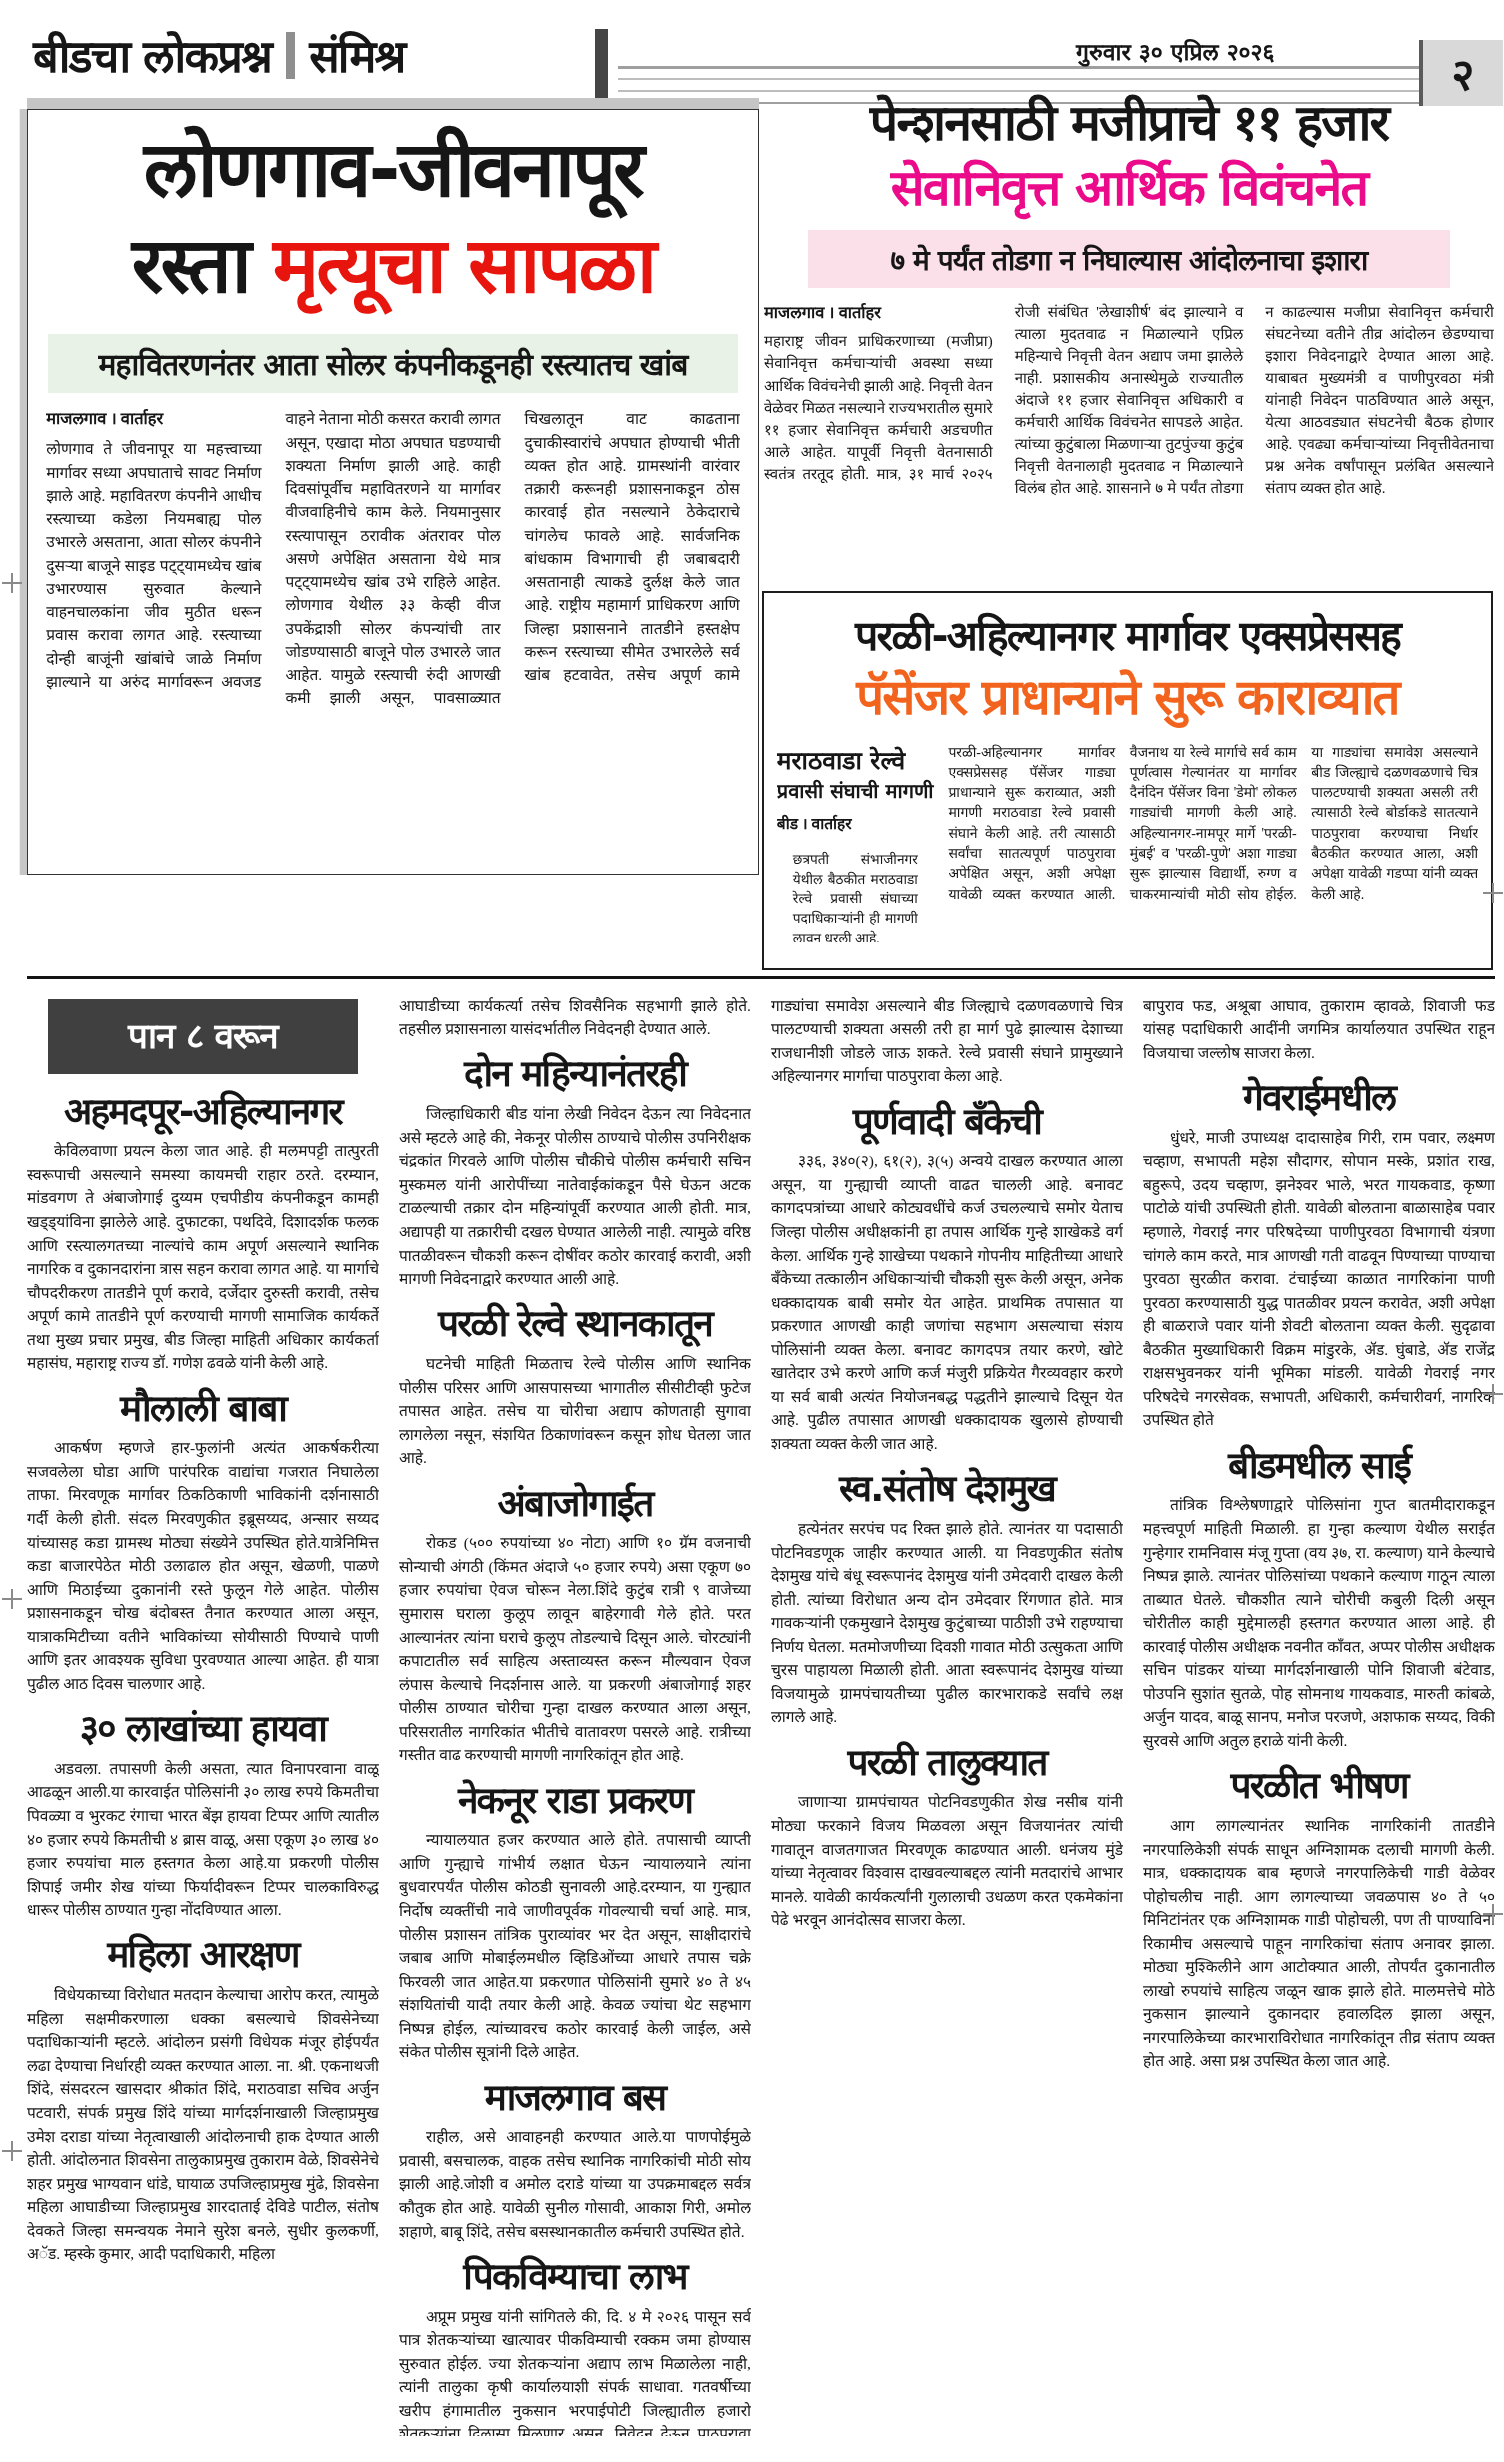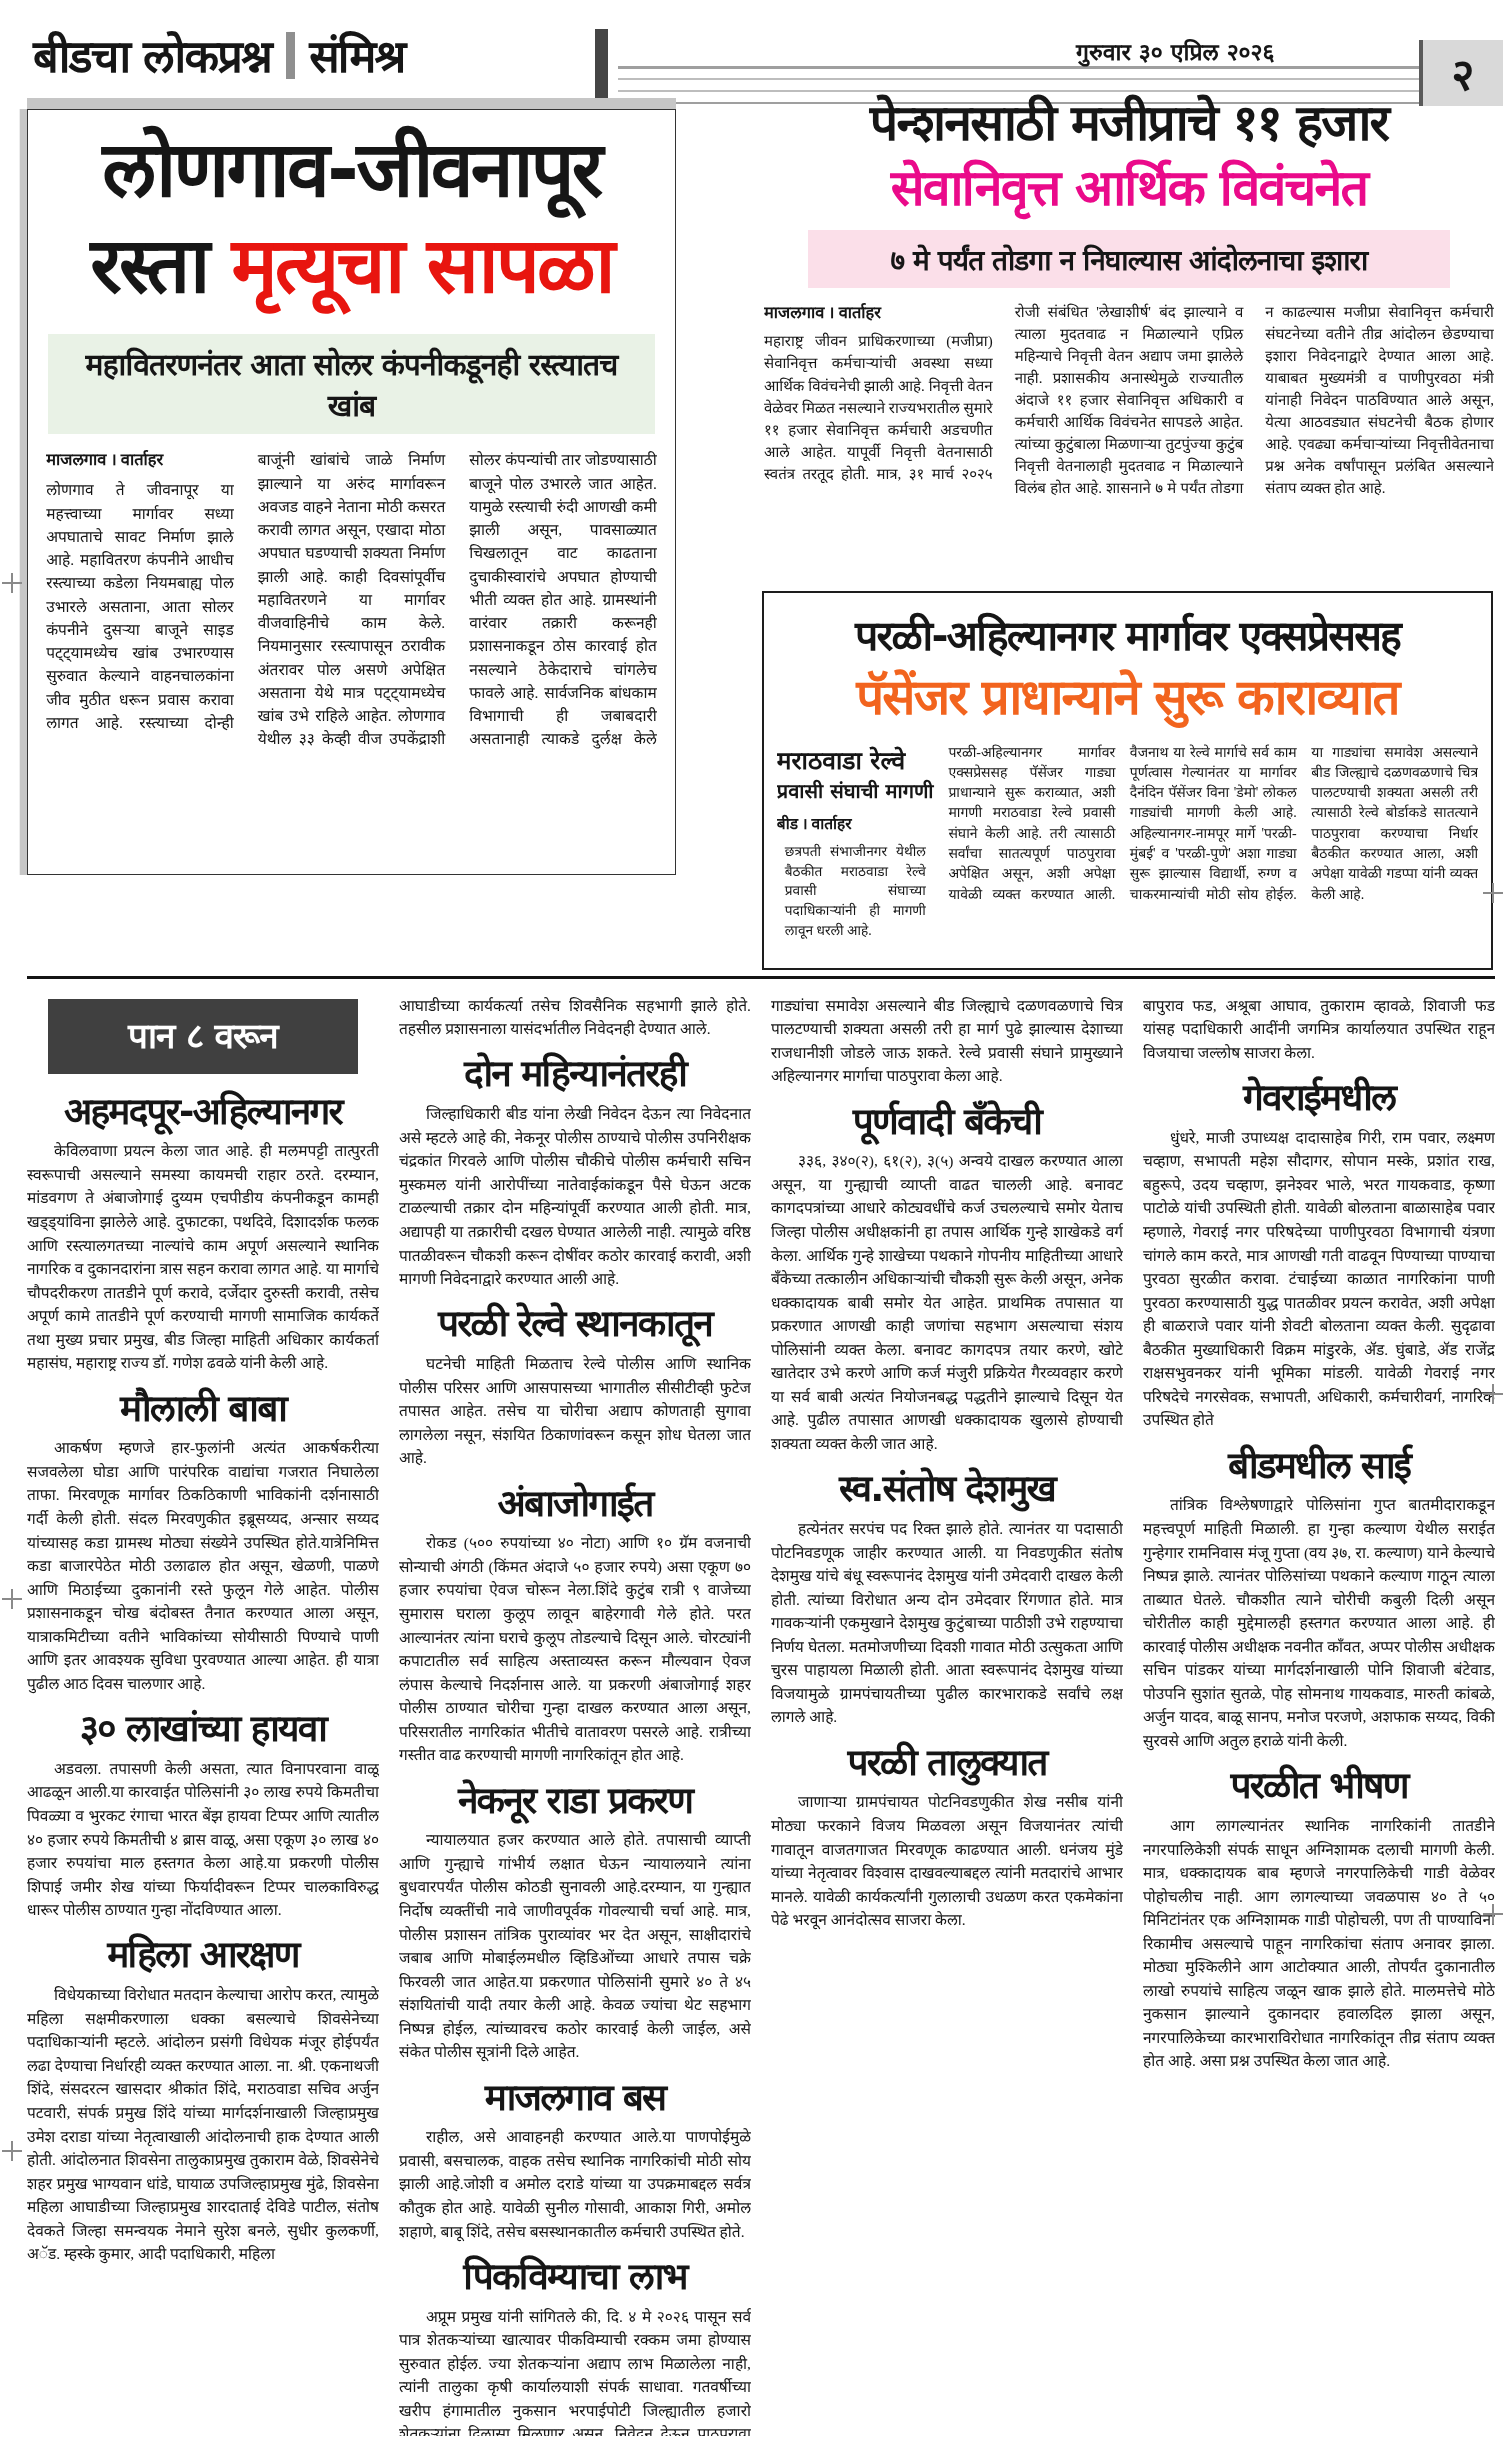--- a/index.html
+++ b/index.html
@@ -13,21 +13,21 @@
                  margin:0 14.6px -7.3px 14.6px;}
   .head-bar{position:absolute;left:595px;top:29px;width:12.8px;height:69px;background:#454545;}
   .hline{position:absolute;background:#9f9f9f;}
   .date{position:absolute;left:1076px;top:35px;font-size:23px;font-weight:700;
         font-family:"DejaVu Sans",sans-serif;}
   .page-num-box{position:absolute;left:1419px;top:40px;width:80px;height:66px;background:#d9d9d9;
         border-left:4.6px solid #5a5a5a;display:flex;align-items:center;justify-content:center;
         font-size:44px;font-weight:700;}
 
   
-  .box-main{position:absolute;left:27px;top:109px;width:649px;height:766px;border:1.8px solid #333;
+  .box-main{position:absolute;left:27px;top:109px;width:732px;height:766px;border:1.8px solid #333;
         background:#fff;box-shadow:-7.3px 0 0 #c6c6c6,0 -11px 0 #c6c6c6;box-sizing:border-box;
         padding:9px 16.4px;}
   .main-title{font-family:"DejaVu Sans",sans-serif;text-align:center;font-weight:800;
         font-size:77px;line-height:1.18;letter-spacing:-2.7px;margin:5.5px 0 0;}
   .red{color:#e8150f;}
   .green-band{margin:22px 3.6px 0;background:#e9f2e6;padding:9px 16px;text-align:center;
         font-size:30px;font-weight:700;font-family:"DejaVu Sans",sans-serif;letter-spacing:-0.9px;}
   .main-body{height:306px;margin:14.6px 1.8px 0;column-count:3;column-gap:24px;font-size:15.5px;
         line-height:1.5;text-align:justify;overflow:hidden;}
   .byline{font-weight:700;font-size:16.4px;margin:0 0 5.5px;}
@@ -47,21 +47,21 @@
         box-sizing:border-box;padding:11px 12.8px;}
   .r-title1{font-family:"DejaVu Sans",sans-serif;text-align:center;font-weight:800;
         font-size:41px;letter-spacing:-1.8px;margin:8px;line-height:1.2;}
   .r-title2{font-family:"DejaVu Sans",sans-serif;text-align:center;font-weight:800;
         font-size:49px;letter-spacing:-1.8px;margin:3.6px 0 0;line-height:1.2;color:#f2641e;}
   .r-body{display:flex;gap:14.6px;margin-top:14.6px;height:199px;overflow:hidden;}
   .r-kicker{flex:0 0 157px;}
   .rk1{font-size:24.6px;font-weight:800;font-family:"DejaVu Sans",sans-serif;margin:0;}
   .rk2{font-size:20px;font-weight:800;font-family:"DejaVu Sans",sans-serif;margin:1.8px 0 7.3px;}
   .r-byline{font-weight:700;font-size:15.5px;margin:0 0 5.5px;}
-  .rk-text{font-size:13.7px;line-height:1.45;text-align:justify;margin:8px;}
+  .rk-text{font-size:13.7px;line-height:1.45;text-align:justify;margin:16px;}
   .r-cols{flex:1;column-count:3;column-gap:14.6px;font-size:14px;line-height:1.45;
         text-align:justify;overflow:hidden;}
 
   
   .big-rule{position:absolute;left:27px;top:976px;width:1468px;height:2.7px;background:#141414;}
   .bottom{position:absolute;left:27px;top:990px;width:1468px;height:1446px;display:flex;gap:20px;}
   .bcol{flex:1;overflow:hidden;font-size:15.5px;line-height:1.52;text-align:justify;}
   .jump{background:#404040;color:#fff;text-align:center;font-size:35px;font-weight:700;
         padding:11px 0;width:88%;margin:9px auto 16.4px;font-family:"DejaVu Sans",sans-serif;
         letter-spacing:-0.9px;}

